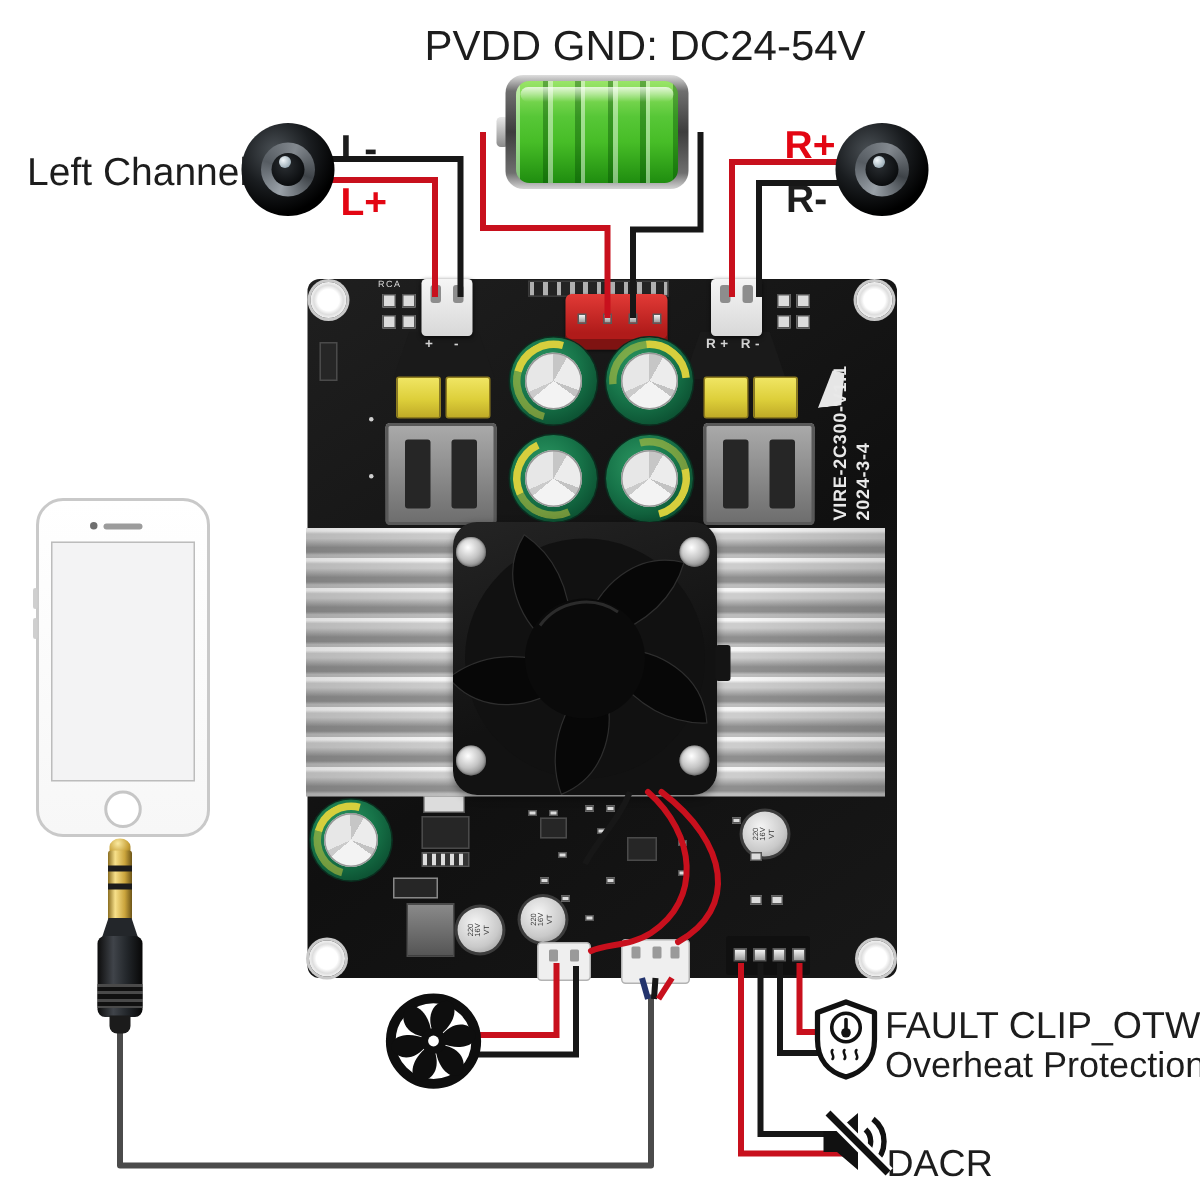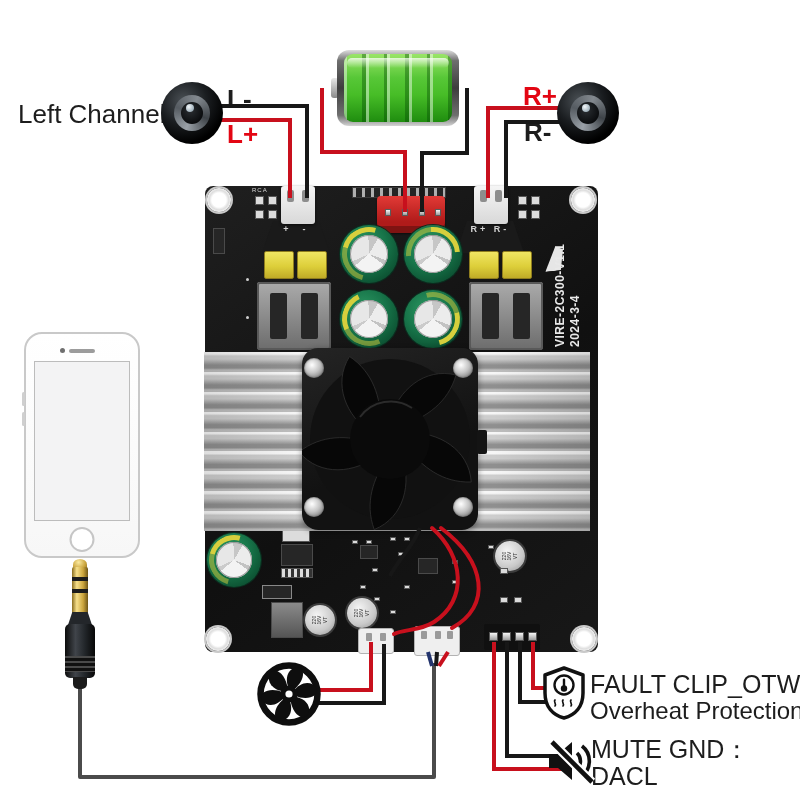--- a/index.html
+++ b/index.html
@@ -418,22 +418,22 @@
   </svg>
 
   <svg class="icon" style="left:545px;top:737px;" width="52" height="48" viewBox="0 0 52 48">
     <polygon points="4,17 13,17 27,5 27,43 13,31 4,31" fill="#111111"></polygon>
     <path d="M32,16 A11,11 0 0 1 32,32" fill="none" stroke="#111111" stroke-width="3.6"></path>
     <path d="M37,9 A19,19 0 0 1 37,39" fill="none" stroke="#111111" stroke-width="3.6"></path>
     <line x1="7" y1="5" x2="47" y2="45" stroke="#ffffff" stroke-width="9"></line>
     <line x1="7" y1="5" x2="47" y2="45" stroke="#111111" stroke-width="4.6"></line>
   </svg>
 
+  <div class="lbl t-title" style="left:283px;top:16px;">PVDD GND: DC24-54V</div>
   <div class="lbl t-chan" style="left:18px;top:100px;">Left Channel</div>
   <div class="lbl t-pin" style="left:227px;top:85px;">L-</div>
   <div class="lbl t-pin t-red" style="left:227px;top:120px;">L+</div>
   <div class="lbl t-pin t-red" style="left:523px;top:82px;">R+</div>
   <div class="lbl t-pin" style="left:524px;top:118px;">R-</div>
   <div class="lbl t-sub" style="left:590px;top:671px;font-size:25px;">FAULT CLIP_OTW:</div>
   <div class="lbl t-sub" style="left:590px;top:698px;">Overheat Protection</div>
-  <div class="lbl t-sub" style="left:591px;top:736px;font-size:25px;">MUTE GND：</div>
-  <div class="lbl t-sub" style="left:591px;top:763px;font-size:25px;">DACL</div>
+  <div class="lbl t-sub" style="left:591px;top:763px;font-size:25px;">DACR</div>
 </div>
 
 </body></html>

